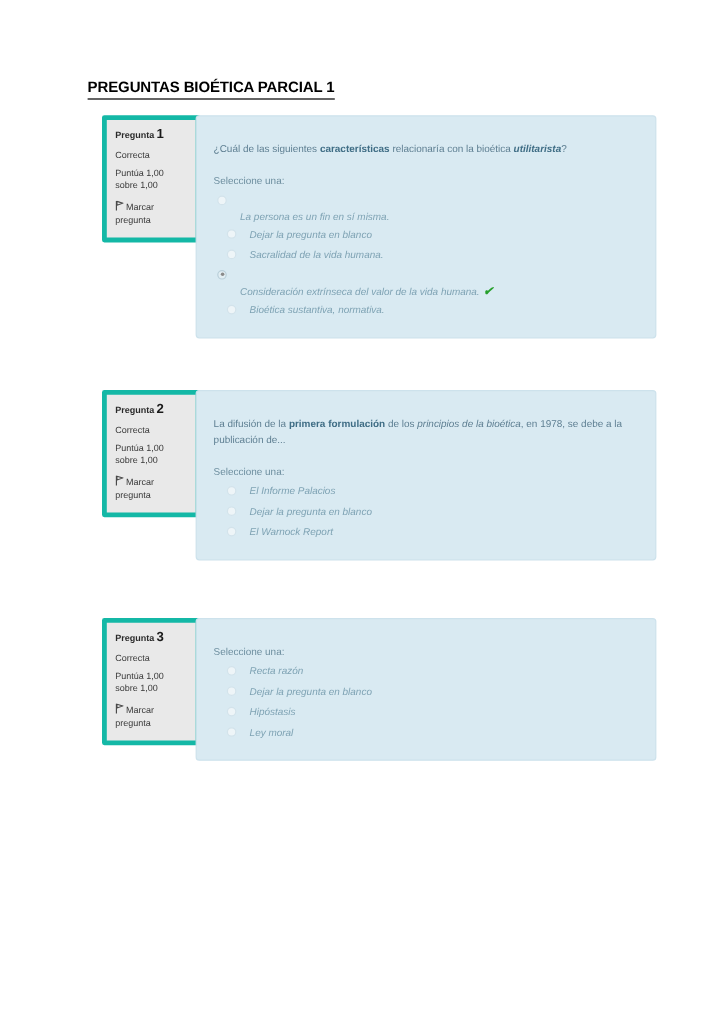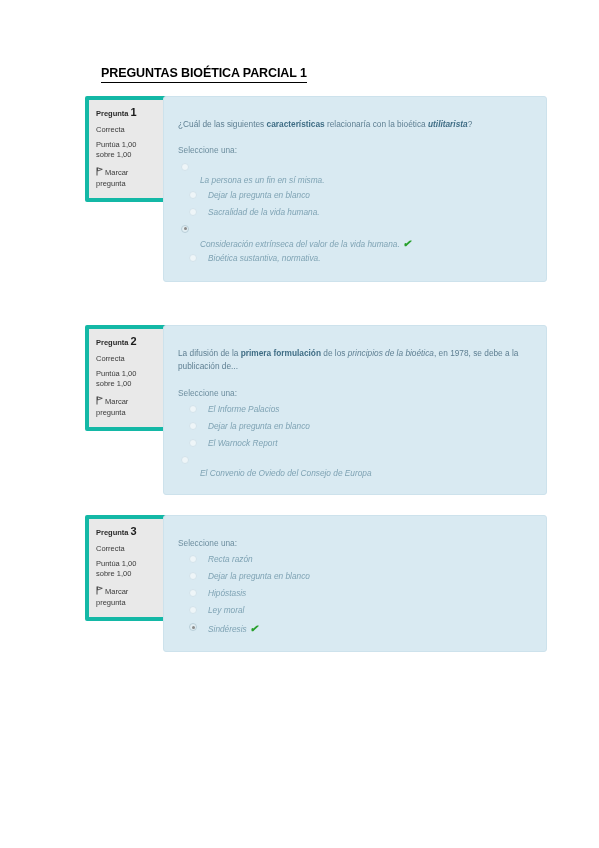--- a/index.html
+++ b/index.html
@@ -20,21 +20,21 @@
     left: 0; top: 0;
     width: 599px;
     height: 848px;
     background: #ffffff;
     overflow: hidden;
   }
 
   
   .doc-title {
     position: absolute;
-    left: 101px;
+    left: 73px;
     top: 66px;
     font-size: 12.5px;
     font-weight: bold;
     color: #000000;
     letter-spacing: -0.1px;
     border-bottom: 1.5px solid #000000;
     padding-bottom: 2px;
     display: inline-block;
     white-space: nowrap;
   }
@@ -213,40 +213,38 @@
                 <path d="M1.5 0.8 L6.3 2.3 L1.5 4.0 Z" fill="none" stroke="#4a4a4a" stroke-width="0.9"></path>
               </svg></span><span>Marcar</span><br><span>pregunta</span></div>
         </div>
         <div class="q-body">
           <p class="q-text">La difusión de la <b>primera formulación</b> de los <i>principios de la bioética</i>, en 1978, se debe a la publicación de...</p>
           <p class="q-select-label">Seleccione una:</p>
           <ul class="answers">
             <li class="answer"><span class="radio"></span><span class="atext">El Informe Palacios</span></li>
             <li class="answer"><span class="radio"></span><span class="atext">Dejar la pregunta en blanco</span></li>
             <li class="answer"><span class="radio"></span><span class="atext">El Warnock Report</span></li>
-            <li class="answer wrapped"><span class="radio"></span><span class="atext">El Convenio de Oviedo del Consejo de Europa</span></li>
           </ul>
         </div>
       </div>
       <div class="q-block" style="top: 515px;">
         <div class="q-info">
           <div class="q-info-head"><span>Pregunta</span><span class="qnum">3</span></div>
           <div class="q-info-state">Correcta</div>
           <div class="q-info-grade"><span>Puntúa 1,00</span><br><span>sobre 1,00</span></div>
           <div class="q-info-flag"><span class="flag-icon"><svg width="7" height="9" viewBox="0 0 7 9">
                 <path d="M1 0.5 L1 8.5" stroke="#4a4a4a" stroke-width="1" fill="none"></path>
                 <path d="M1.5 0.8 L6.3 2.3 L1.5 4.0 Z" fill="none" stroke="#4a4a4a" stroke-width="0.9"></path>
               </svg></span><span>Marcar</span><br><span>pregunta</span></div>
         </div>
         <div class="q-body">
           <p class="q-select-label">Seleccione una:</p>
           <ul class="answers">
             <li class="answer"><span class="radio"></span><span class="atext">Recta razón</span></li>
             <li class="answer"><span class="radio"></span><span class="atext">Dejar la pregunta en blanco</span></li>
             <li class="answer"><span class="radio"></span><span class="atext">Hipóstasis</span></li>
             <li class="answer"><span class="radio"></span><span class="atext">Ley moral</span></li>
-            <li class="answer"><span class="radio checked"></span><span class="atext">Sindéresis</span><span class="tick">✔</span></li>
           </ul>
         </div>
       </div>
     </div>
 
 </div>
 
 </body></html>

